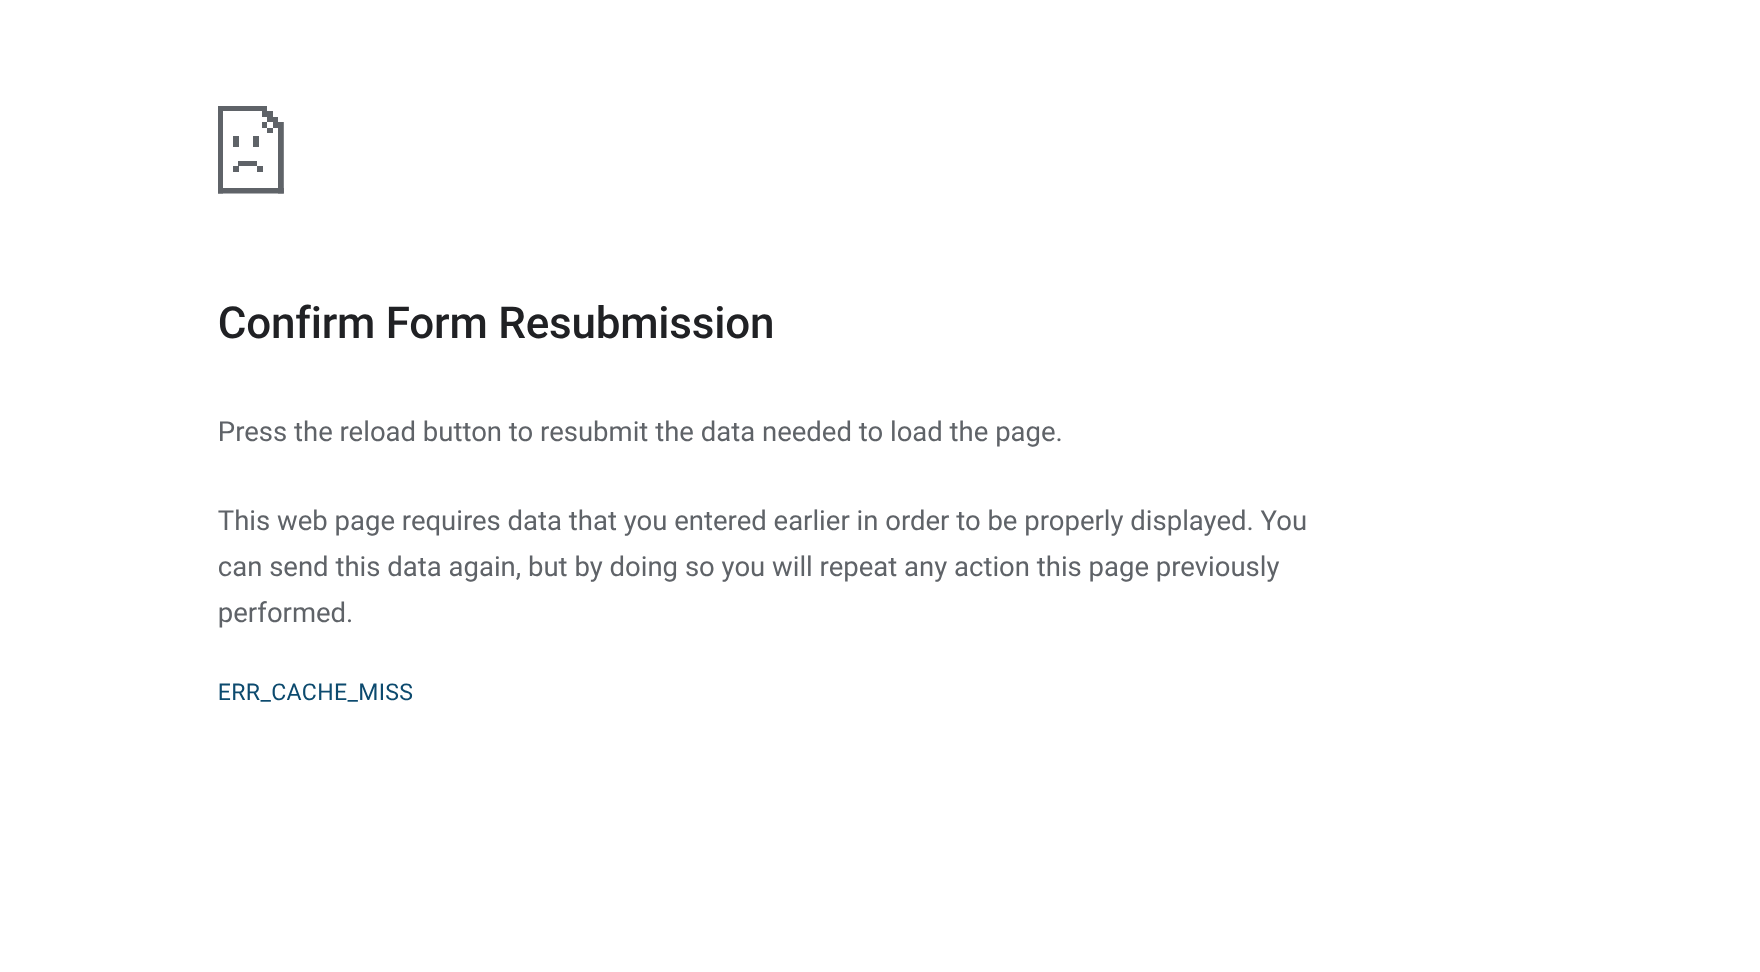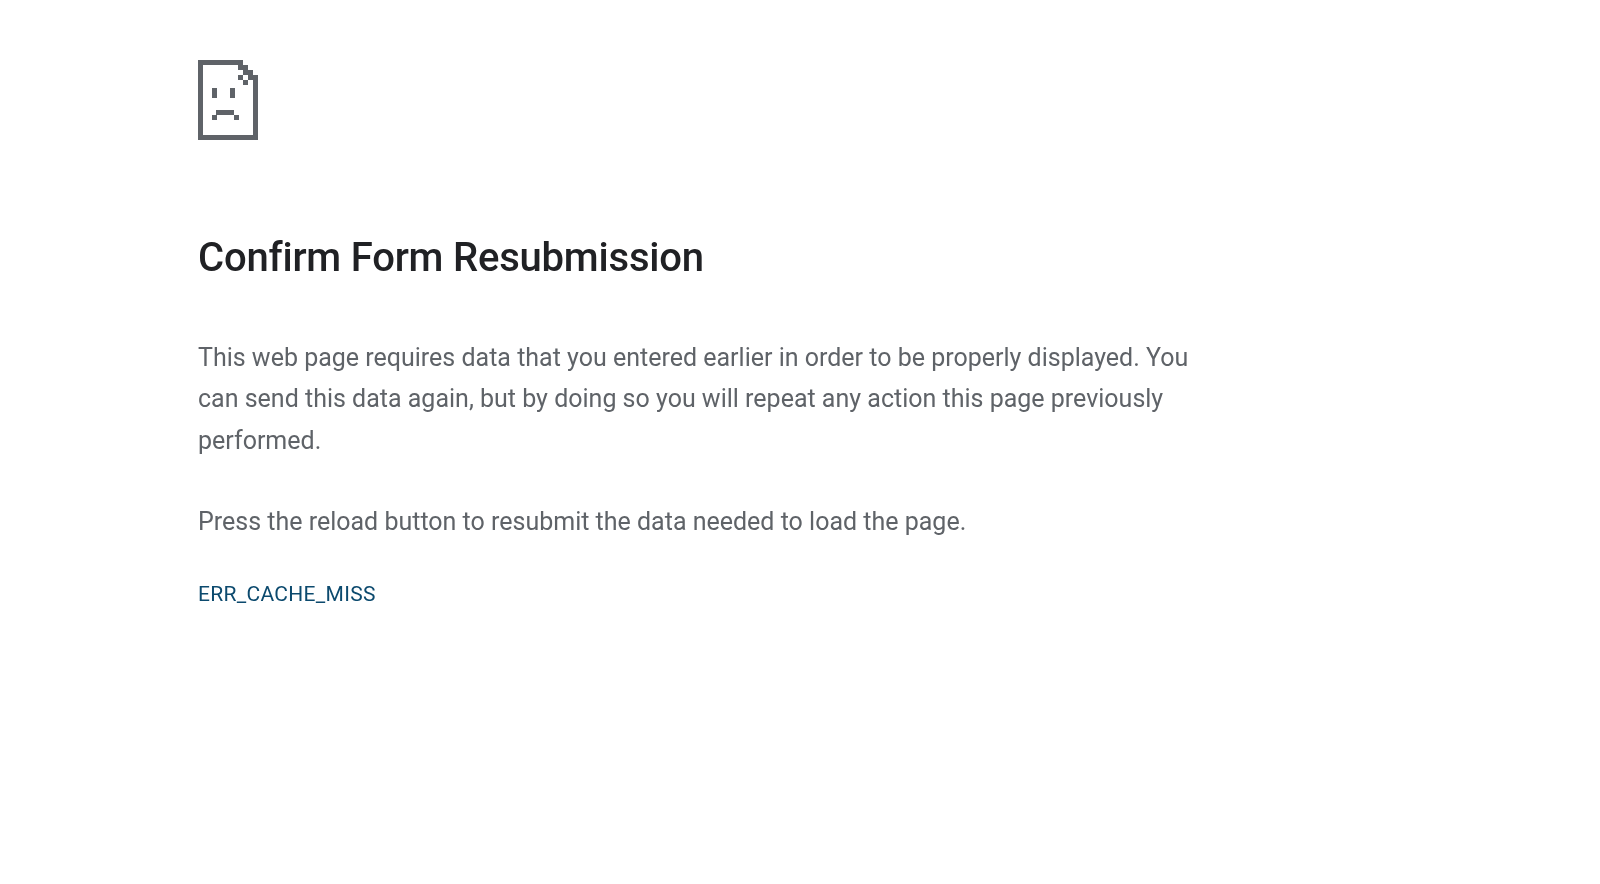--- a/index.html
+++ b/index.html
@@ -10,21 +10,21 @@
     body {
       font-family: -apple-system, BlinkMacSystemFont, "Segoe UI", Roboto, "Helvetica Neue", Arial, sans-serif;
       background: #ffffff;
       color: #202124;
       width: 1600px;
       height: 884px;
       overflow: hidden;
     }
     .content {
       padding-left: 198px;
-      padding-top: 60px;
+      padding-top: 96px;
       max-width: 1220px;
     }
     .icon-wrap {
       margin-bottom: 90px;
       display: inline-block;
     }
     .sad-doc-icon svg {
       display: block;
     }
     h1.title {
@@ -80,18 +80,18 @@
 
         <rect x="18" y="50" width="18" height="5" fill="#5f6368"></rect>
         <rect x="14" y="55" width="5" height="5" fill="#5f6368"></rect>
         <rect x="36" y="55" width="5" height="5" fill="#5f6368"></rect>
       </svg>
     </span>
   </div>
 
   <h1 class="title">Confirm Form Resubmission</h1>
 
+  <p class="body-text">Press the reload button to resubmit the data needed to load the page.</p>
+
   <p class="body-text">This web page requires data that you entered earlier in order to be properly displayed. You can send this data again, but by doing so you will repeat any action this page previously performed.</p>
-
-  <p class="body-text">Press the reload button to resubmit the data needed to load the page.</p>
 
   <div class="error-code">ERR_CACHE_MISS</div>
 </div>
 
 </body></html>

